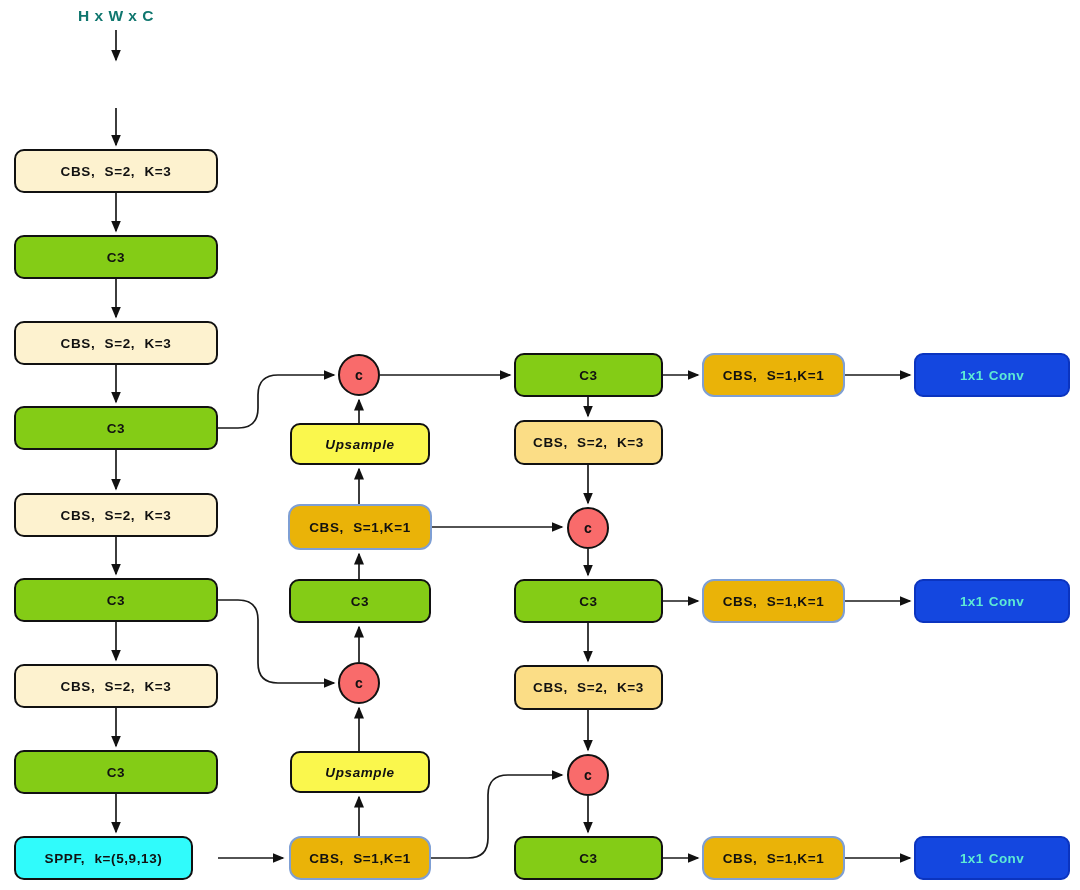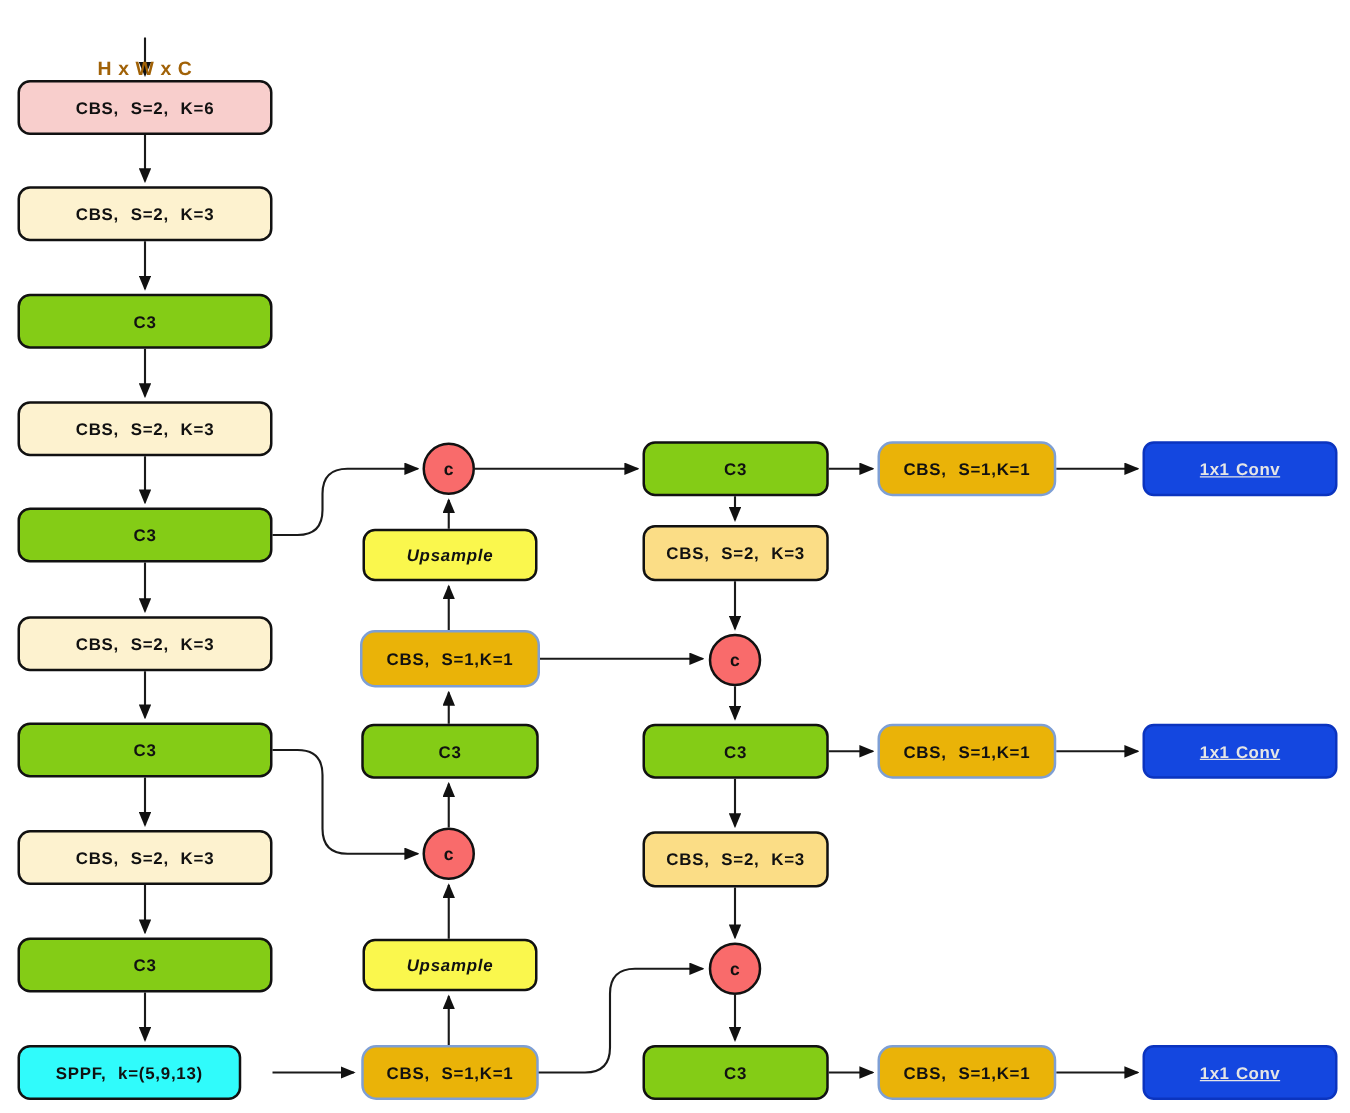--- a/index.html
+++ b/index.html
@@ -25,41 +25,40 @@
     z-index:2;
     white-space:nowrap;
   }
   .pink  {background:#F8CECC;}
   .cream {background:#FDF2CF;}
   .green {background:#84cc16;}
   .orange{background:#FBDD86;}
   .cyan  {background:#30FBFB;}
   .yellow{background:#FAF74D;font-style:italic;}
   .lblue {background:#eab308;border-color:#7E9FD4;border-radius:12px;}
-  .dblue {background:#1447E0;border-color:#0B34BF;color:#e5e5e5;border-radius:9px;letter-spacing:.4px;word-spacing:1px;text-decoration:underline;}
+  .dblue {background:#1447E0;border-color:#0B34BF;color:#5eead4;border-radius:9px;letter-spacing:.4px;word-spacing:1px;}
   .concat{
     position:absolute;
     box-sizing:border-box;
     width:42px;height:42px;
     border-radius:50%;
     background:#F96B6B;
     border:2.5px solid #111111;
     display:flex;align-items:center;justify-content:center;
     font-weight:bold;font-size:14px;color:#111111;
     z-index:3;
   }
   .diagram-title{
     position:absolute;
     left:64px;top:7px;width:104px;
     text-align:center;
     font-weight:bold;font-size:15.5px;
-    color:#a16207;
+    color:#0f766e;
     letter-spacing:.5px;
     z-index:2;
-    margin-top:40px;
   }
 </style>
 </head>
 <body>
 
 <div id="canvas">
 
   <svg id="edges" width="1080" height="890" viewBox="0 0 1080 890">
     <defs>
       <marker id="ah" markerUnits="userSpaceOnUse" markerWidth="12" markerHeight="10" refX="10.5" refY="5" orient="auto">
@@ -108,21 +107,20 @@
       <path d="M845,375 H910" marker-end="url(#ah)"></path>
       <path d="M663,601 H698" marker-end="url(#ah)"></path>
       <path d="M845,601 H910" marker-end="url(#ah)"></path>
       <path d="M663,858 H698" marker-end="url(#ah)"></path>
       <path d="M845,858 H910" marker-end="url(#ah)"></path>
     </g>
   </svg>
 
   <div class="diagram-title">H x W x C</div>
 
-  <div class="node pink" style="left:14px;top:64px;width:204px;height:44px">CBS, S=2, K=6</div>
   <div class="node cream" style="left:14px;top:149px;width:204px;height:44px">CBS, S=2, K=3</div>
   <div class="node green" style="left:14px;top:235px;width:204px;height:44px">C3</div>
   <div class="node cream" style="left:14px;top:321px;width:204px;height:44px">CBS, S=2, K=3</div>
   <div class="node green" style="left:14px;top:406px;width:204px;height:44px">C3</div>
   <div class="node cream" style="left:14px;top:493px;width:204px;height:44px">CBS, S=2, K=3</div>
   <div class="node green" style="left:14px;top:578px;width:204px;height:44px">C3</div>
   <div class="node cream" style="left:14px;top:664px;width:204px;height:44px">CBS, S=2, K=3</div>
   <div class="node green" style="left:14px;top:750px;width:204px;height:44px">C3</div>
   <div class="node cyan" style="left:14px;top:836px;width:179px;height:44px">SPPF, k=(5,9,13)</div>
 

